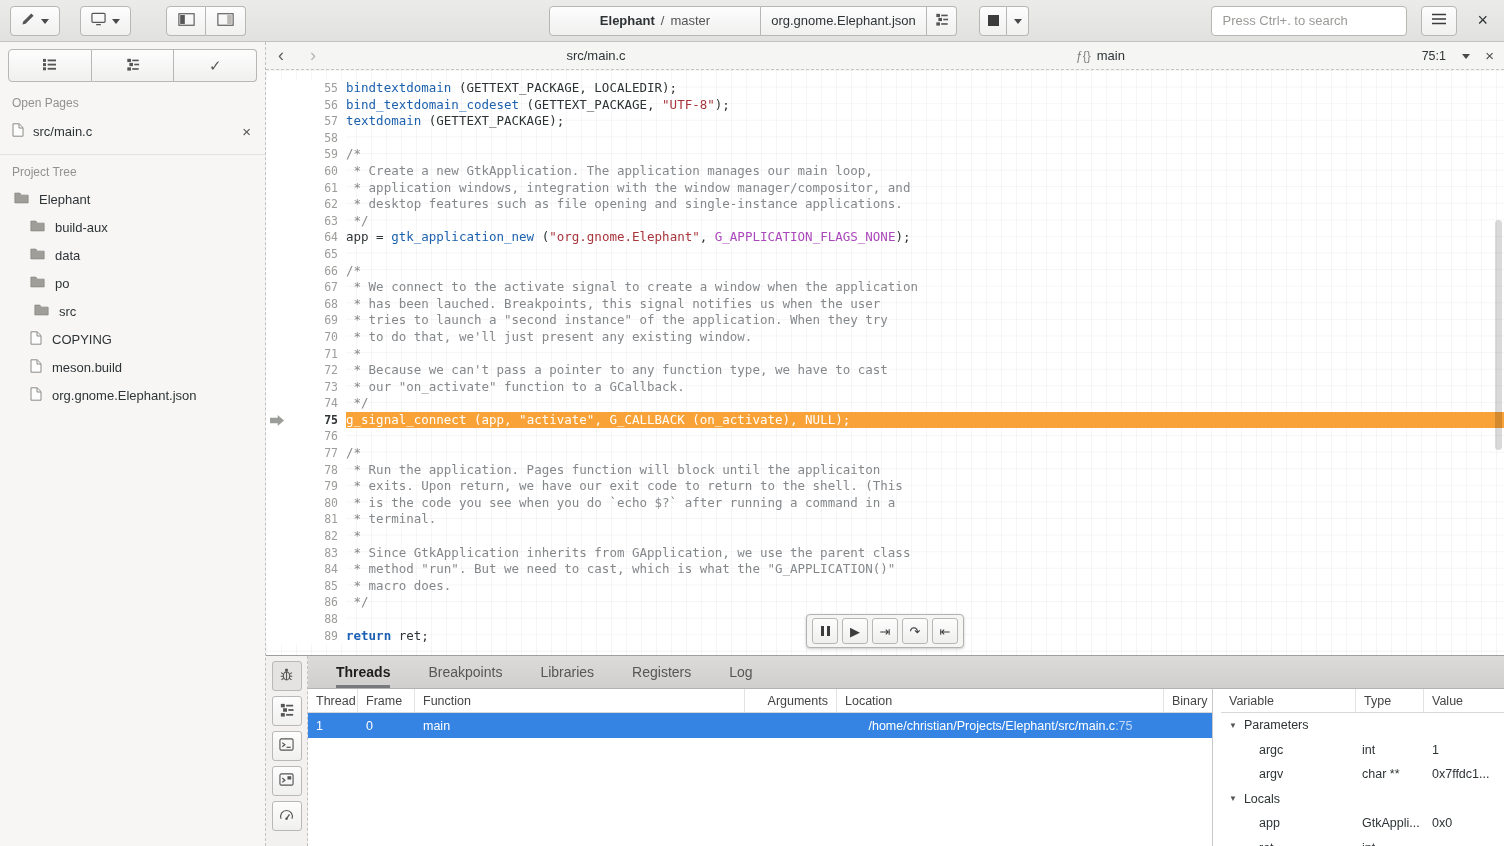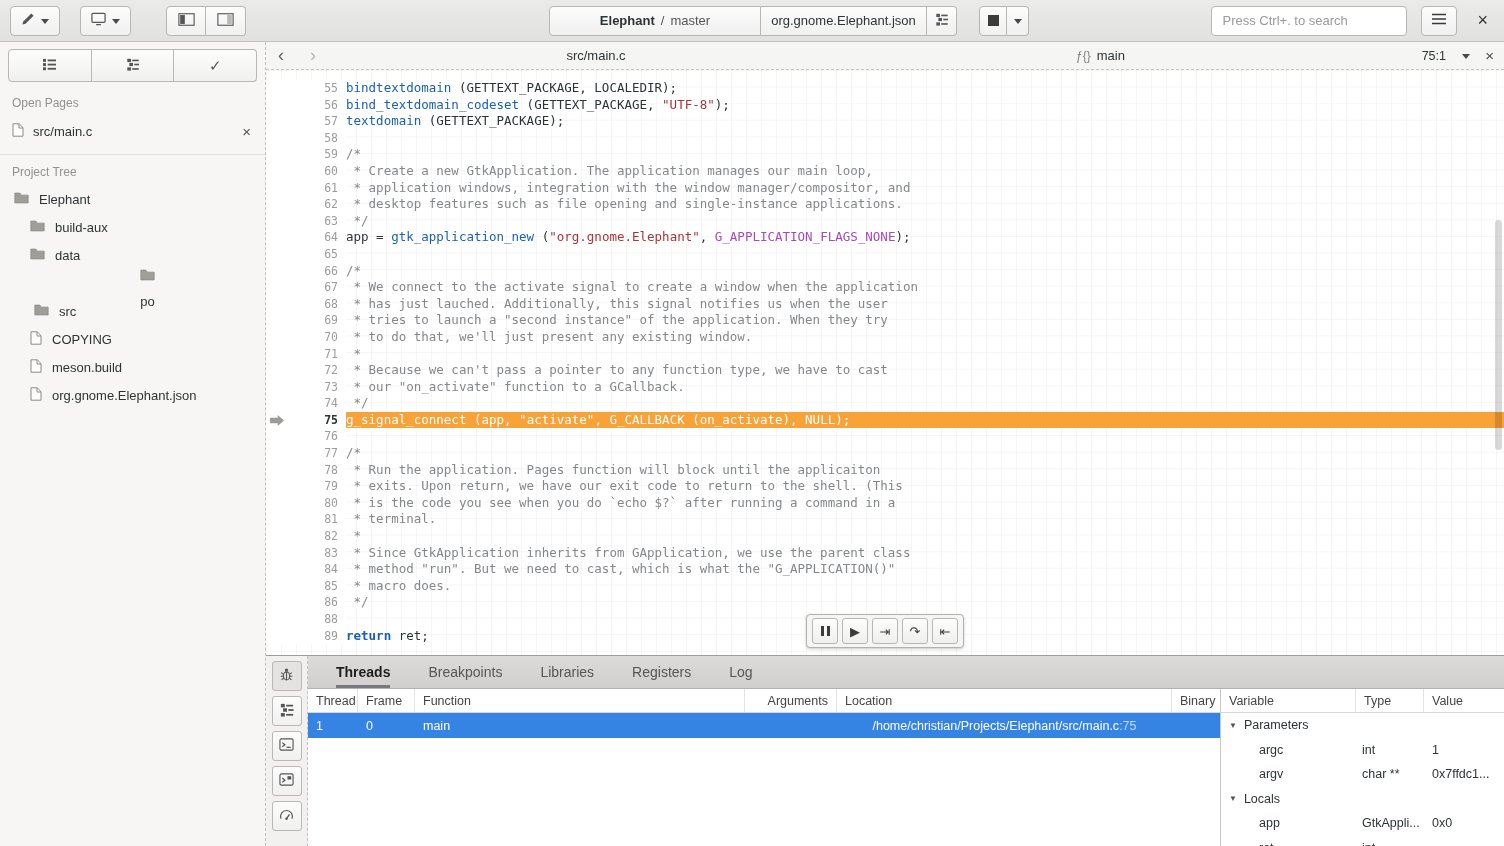--- a/index.html
+++ b/index.html
@@ -84,21 +84,21 @@
 
   
   .bottom-panel { height:191px; flex:0 0 191px; display:flex; border-top:1px solid #9f9e9d; background:#fff; }
   .panel-strip { width:42px; flex:0 0 42px; background:#f2f1f0; border-right:1px dashed #c2c1bf; padding-top:5px; display:flex; flex-direction:column; align-items:center; gap:5px; }
   .strip-btn { width:30px; height:30px; display:flex; align-items:center; justify-content:center; background:linear-gradient(#fdfdfd,#f0f0ef); border:1px solid #b9b8b6; border-radius:3px; }
   .strip-btn.active { background:#e4e3e2; }
   .panel-main { flex:1; display:flex; flex-direction:column; min-width:0; }
   .panel-tabs { height:33px; flex:0 0 33px; background:linear-gradient(#dcdbda,#d0cfce); border-bottom:1px solid #b3b2b1; display:flex; align-items:stretch; padding-left:28px; gap:38px; }
   .ptab { display:flex; align-items:center; color:#565656; font-size:14px; }
   .ptab.active { color:#1d1d1d; font-weight:bold; box-shadow:inset 0 -3px 0 #77797c; }
-  .panel-content { flex:1; display:flex; min-height:0; }
+  .panel-content { flex:1; display:flex; min-height:0;gap:8px; }
   .threads-pane { flex:1; display:flex; flex-direction:column; border-right:1px solid #c9c8c7; min-width:0; overflow:hidden; }
   .vars-pane { width:283px; flex:0 0 283px; display:flex; flex-direction:column; overflow:hidden; }
   .thead { display:flex; height:24px; flex:0 0 24px; border-bottom:1px solid #d8d7d6; background:#fff; }
   .th { display:flex; align-items:center; padding:0 8px; font-size:12.5px; color:#454545; border-right:1px solid #e4e3e2; }
   .th:last-child { border-right:none; }
   .col-thread { width:50px; } .col-frame { width:57px; } .col-function { width:330px; }
   .col-arguments { width:92px; justify-content:flex-end; } .col-location { flex:1; } .col-binary { width:48px; }
   .trow { display:flex; height:25px; }
   .trow.selected { background:var(--accent,#3584e4); color:#fff; }
   .td { display:flex; align-items:center; padding:0 8px; font-size:12.5px; }
@@ -247,21 +247,21 @@
                 <path d="M.8 1.2h5.4l1.6 2.2h7.4v8.4H.8z" fill="#9f9e99" stroke="#87867f" stroke-width="0.8"></path>
               </svg></span>
             <span>build-aux</span>
           </div>
           <div class="tree-item" style="padding-left: 30px;">
             <span><svg width="15" height="12" viewBox="0 0 16 13">
                 <path d="M.8 1.2h5.4l1.6 2.2h7.4v8.4H.8z" fill="#9f9e99" stroke="#87867f" stroke-width="0.8"></path>
               </svg></span>
             <span>data</span>
           </div>
-          <div class="tree-item" style="padding-left: 30px; flex-direction: column;">
+          <div class="tree-item" style="padding-left: 30px;">
             <span><svg width="15" height="12" viewBox="0 0 16 13">
                 <path d="M.8 1.2h5.4l1.6 2.2h7.4v8.4H.8z" fill="#9f9e99" stroke="#87867f" stroke-width="0.8"></path>
               </svg></span>
             <span>po</span>
           </div>
           <div class="tree-item" style="padding-left: 34px;">
             <span><svg width="15" height="12" viewBox="0 0 16 13">
                 <path d="M.8 1.2h5.4l1.6 2.2h7.4v8.4H.8z" fill="#9f9e99" stroke="#87867f" stroke-width="0.8"></path>
               </svg></span>
             <span>src</span>
@@ -315,21 +315,21 @@
             <div class="code-line"><span class="gutter">58</span><span class="code-text"></span></div>
             <div class="code-line"><span class="gutter">59</span><span class="code-text"><span class="tk-c">/*</span></span></div>
             <div class="code-line"><span class="gutter">60</span><span class="code-text"><span class="tk-c"> * Create a new GtkApplication. The application manages our main loop,</span></span></div>
             <div class="code-line"><span class="gutter">61</span><span class="code-text"><span class="tk-c"> * application windows, integration with the window manager/compositor, and</span></span></div>
             <div class="code-line"><span class="gutter">62</span><span class="code-text"><span class="tk-c"> * desktop features such as file opening and single-instance applications.</span></span></div>
             <div class="code-line"><span class="gutter">63</span><span class="code-text"><span class="tk-c"> */</span></span></div>
             <div class="code-line"><span class="gutter">64</span><span class="code-text"><span class="tk-p">app = </span><span class="tk-f">gtk_application_new</span><span class="tk-p"> (</span><span class="tk-s">"org.gnome.Elephant"</span><span class="tk-p">, </span><span class="tk-e">G_APPLICATION_FLAGS_NONE</span><span class="tk-p">);</span></span></div>
             <div class="code-line"><span class="gutter">65</span><span class="code-text"></span></div>
             <div class="code-line"><span class="gutter">66</span><span class="code-text"><span class="tk-c">/*</span></span></div>
             <div class="code-line"><span class="gutter">67</span><span class="code-text"><span class="tk-c"> * We connect to the activate signal to create a window when the application</span></span></div>
-            <div class="code-line"><span class="gutter">68</span><span class="code-text"><span class="tk-c"> * has just lauched. Additionally, this signal notifies us when the user</span></span></div>
+            <div class="code-line"><span class="gutter">68</span><span class="code-text"><span class="tk-c"> * has been lauched. Breakpoints, this signal notifies us when the user</span></span></div>
             <div class="code-line"><span class="gutter">69</span><span class="code-text"><span class="tk-c"> * tries to launch a "second instance" of the application. When they try</span></span></div>
             <div class="code-line"><span class="gutter">70</span><span class="code-text"><span class="tk-c"> * to do that, we'll just present any existing window.</span></span></div>
             <div class="code-line"><span class="gutter">71</span><span class="code-text"><span class="tk-c"> *</span></span></div>
             <div class="code-line"><span class="gutter">72</span><span class="code-text"><span class="tk-c"> * Because we can't pass a pointer to any function type, we have to cast</span></span></div>
             <div class="code-line"><span class="gutter">73</span><span class="code-text"><span class="tk-c"> * our "on_activate" function to a GCallback.</span></span></div>
             <div class="code-line"><span class="gutter">74</span><span class="code-text"><span class="tk-c"> */</span></span></div>
             <div class="code-line current"><span class="exec-marker"></span><span class="gutter">75</span><span class="code-text"><span class="tk-f">g_signal_connect</span><span class="tk-p"> (app, </span><span class="tk-s">"activate"</span><span class="tk-p">, G_CALLBACK (on_activate), NULL);</span></span></div>
             <div class="code-line"><span class="gutter">76</span><span class="code-text"></span></div>
             <div class="code-line"><span class="gutter">77</span><span class="code-text"><span class="tk-c">/*</span></span></div>
             <div class="code-line"><span class="gutter">78</span><span class="code-text"><span class="tk-c"> * Run the application. Pages function will block until the applicaiton</span></span></div>

